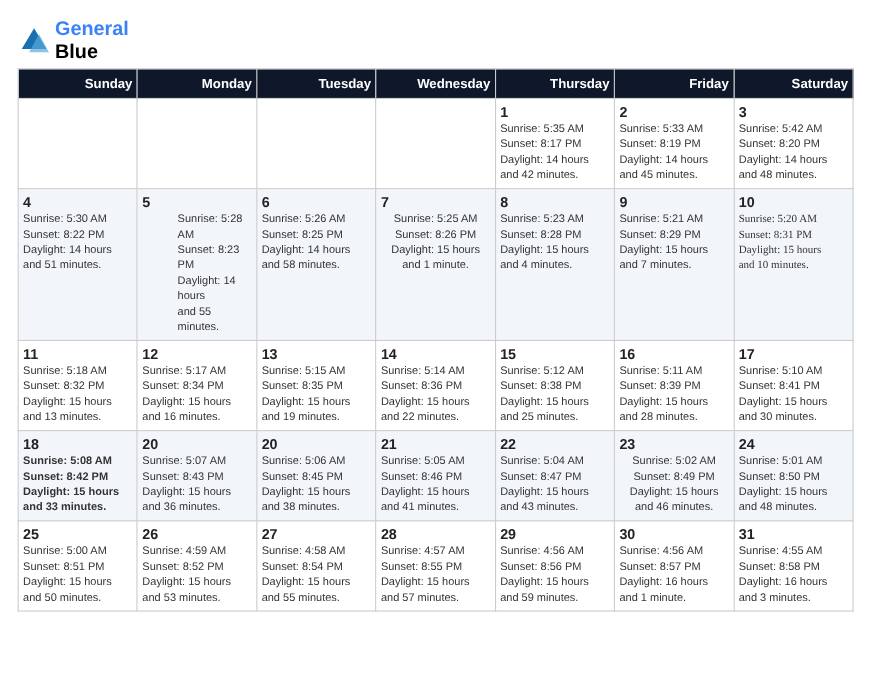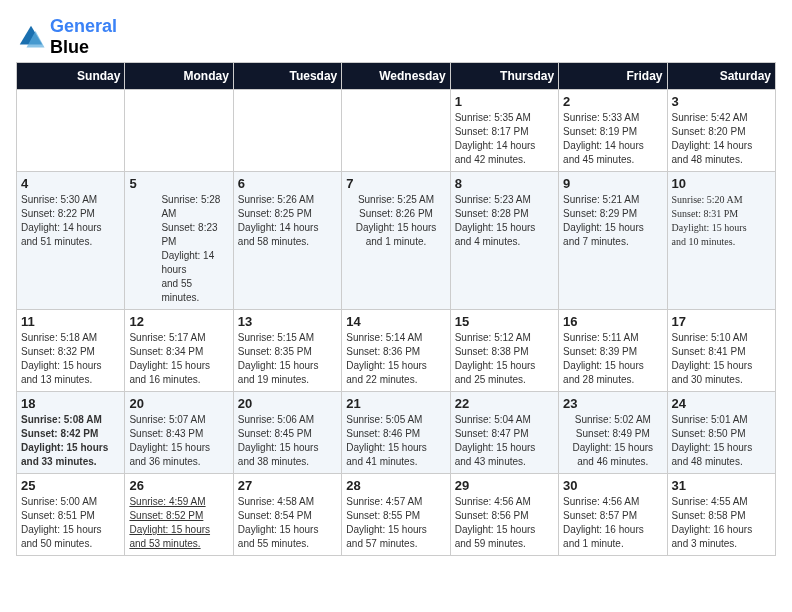--- a/index.html
+++ b/index.html
@@ -295,21 +295,21 @@
       <tr>
         <td>
           <span class="day-num">25</span>
           <div class="day-info" style="white-space: pre-line;">Sunrise: 5:00 AM
 Sunset: 8:51 PM
 Daylight: 15 hours
 and 50 minutes.</div>
         </td>
         <td>
           <span class="day-num">26</span>
-          <div class="day-info" style="white-space: pre-line; text-decoration: underline;">Sunrise: 4:59 AM
+          <div class="day-info" style="white-space: pre-line;">Sunrise: 4:59 AM
 Sunset: 8:52 PM
 Daylight: 15 hours
 and 53 minutes.</div>
         </td>
         <td>
           <span class="day-num">27</span>
           <div class="day-info" style="white-space: pre-line;">Sunrise: 4:58 AM
 Sunset: 8:54 PM
 Daylight: 15 hours
 and 55 minutes.</div>

